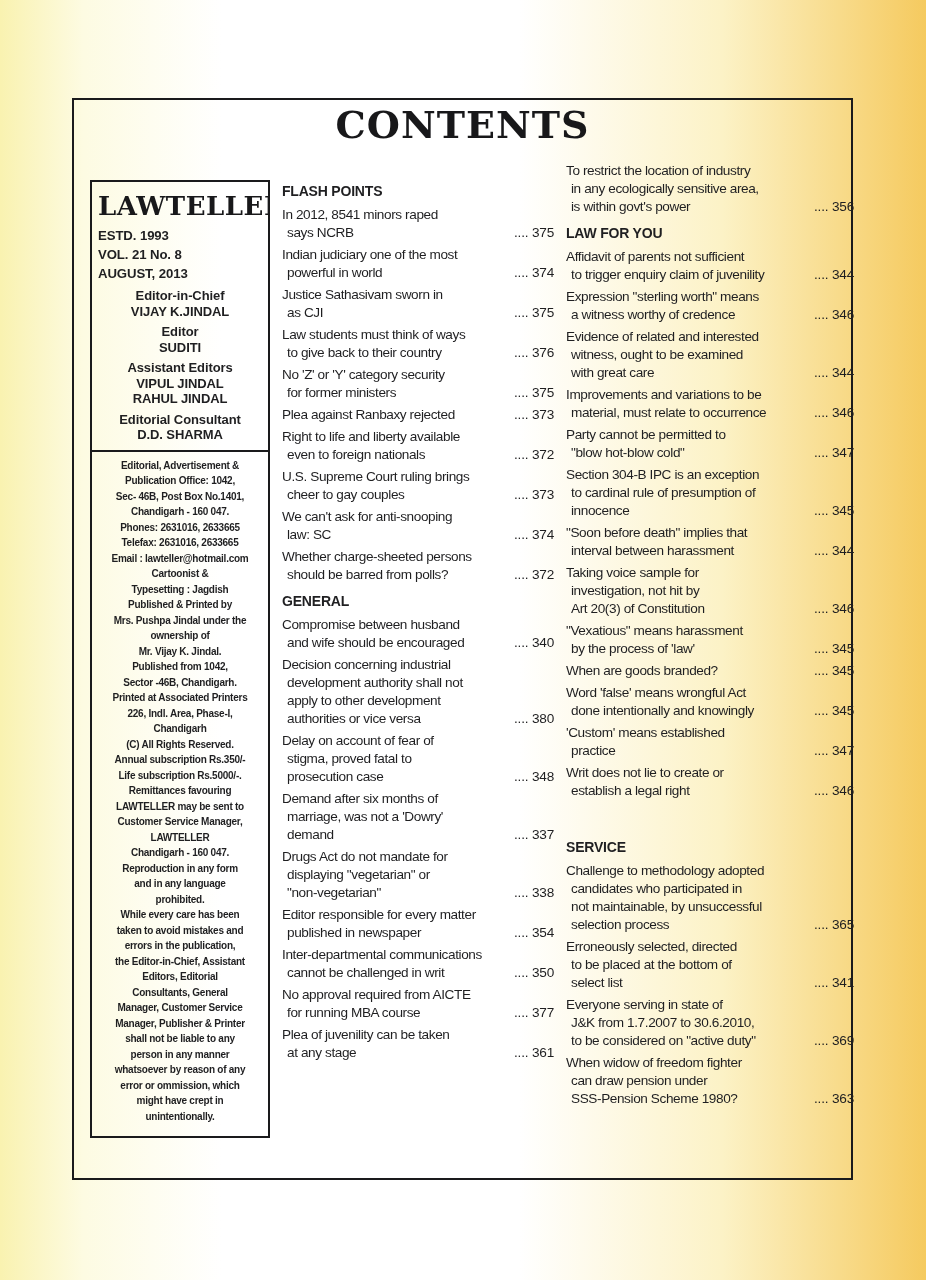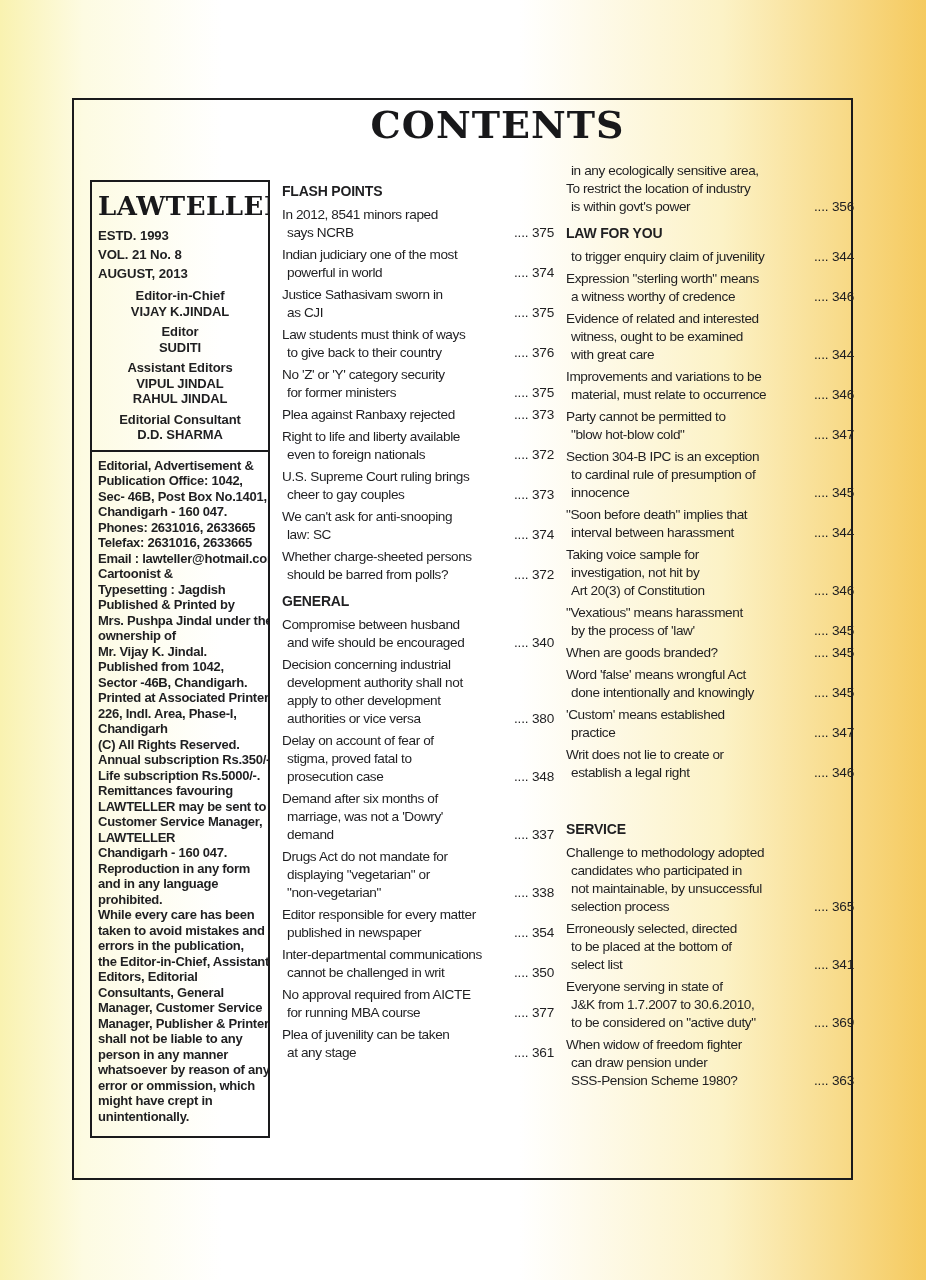--- a/index.html
+++ b/index.html
@@ -11,21 +11,21 @@
     position:relative;
   }
   .frame{
     position:absolute;left:72px;top:98px;width:781px;height:1082px;
     border:2px solid #1a1a1c;box-sizing:border-box;
   }
   .contents-title{
     margin:0;position:absolute;top:2px;left:0;width:100%;
     text-align:center;
     font-family:"DejaVu Serif",serif;font-weight:bold;
-    font-size:38px;letter-spacing:1px;color:#18181a;padding-left:35px;
+    font-size:38px;letter-spacing:1px;color:#18181a;
   }
   
   .masthead{
     position:absolute;left:16px;top:80px;width:180px;height:958px;
     border:2px solid #1a1a1c;box-sizing:border-box;
     padding:8px 6px 6px 6px;overflow:hidden;
   }
   .mh-name{
     font-family:"DejaVu Serif",serif;font-weight:bold;
     font-size:26px;letter-spacing:.5px;text-align:center;line-height:32px;color:#18181a;
@@ -33,22 +33,22 @@
   .mh-meta{
     font-weight:bold;font-size:13.2px;line-height:19px;text-align:left;letter-spacing:-.1px;
   }
   .mh-meta.first{margin-top:4px;}
   .staff-group{margin-top:5px;text-align:center;}
   .staff-role,.staff-name{
     font-weight:bold;font-size:13px;line-height:15.5px;letter-spacing:-.1px;
   }
   .mh-divider{border-top:2px solid #1a1a1c;margin:7px -6px 6px -6px;}
   .mh-info div{
-    font-weight:bold;font-size:13px;line-height:15.5px;
-    letter-spacing:-.25px;white-space:nowrap;
+    font-weight:bold;font-size:10px;line-height:15.5px;
+    letter-spacing:-.25px;white-space:nowrap;text-align:center;
   }
   
   .toc-col{position:absolute;top:0;}
   .col-middle{left:208px;top:83px;width:272px;}
   .col-right{left:492px;top:62px;width:288px;}
   .toc-header{
     font-weight:bold;font-size:14px;letter-spacing:-.2px;
     margin:9px 0 7px 0;
   }
   .toc-block:first-child .toc-header{margin-top:0;}
@@ -246,29 +246,30 @@
           <div class="toc-entry">
             <div class="toc-line">Plea of juvenility can be taken</div>
             <div class="toc-line cont">at any stage</div>
             <div class="toc-ref">.... 361</div>
           </div>
         </div>
       </div>
     <div class="toc-col col-right">
         <div class="toc-block">
           <div class="toc-entry">
+            <div class="toc-line">To restrict the location of industry</div>
             <div class="toc-line cont">in any ecologically sensitive area,</div>
-            <div class="toc-line">To restrict the location of industry</div>
             <div class="toc-line cont">is within govt's power</div>
             <div class="toc-ref">.... 356</div>
           </div>
         </div>
         <div class="toc-block">
           <div class="toc-header">LAW FOR YOU</div>
           <div class="toc-entry">
+            <div class="toc-line">Affidavit of parents not sufficient</div>
             <div class="toc-line cont">to trigger enquiry claim of juvenility</div>
             <div class="toc-ref">.... 344</div>
           </div>
           <div class="toc-entry">
             <div class="toc-line">Expression "sterling worth" means</div>
             <div class="toc-line cont">a witness worthy of credence</div>
             <div class="toc-ref">.... 346</div>
           </div>
           <div class="toc-entry">
             <div class="toc-line">Evidence of related and interested</div>

